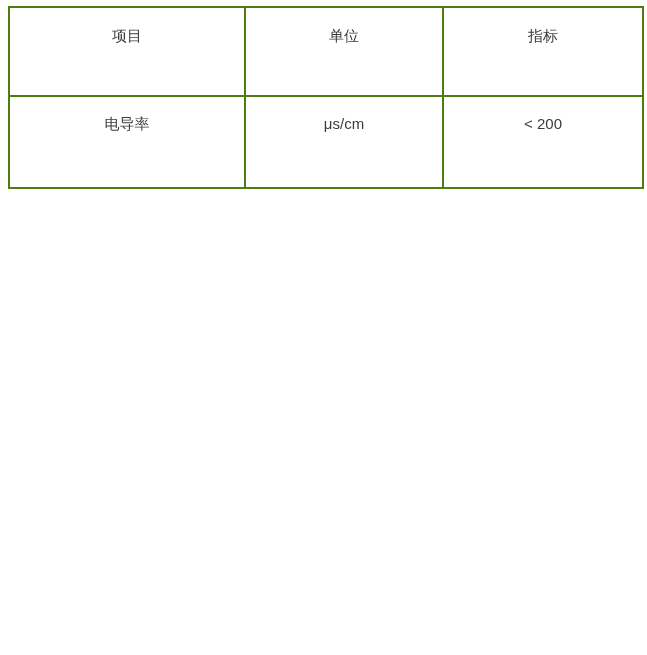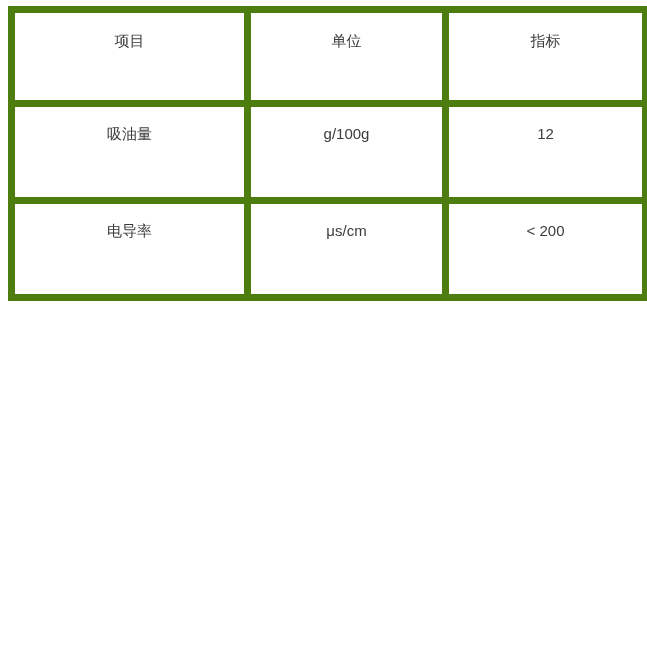--- a/index.html
+++ b/index.html
@@ -21,21 +21,21 @@
     top: 6px;
     width: 634px;
     border-collapse: collapse;
     table-layout: fixed;
     background: #ffffff;
     border: 1px solid #000000;
     border-bottom: 2px solid #000000;
   }
   table.spec-table th,
   table.spec-table td {
-    border: 7px solid #4d7c0f;
+    border: 2px solid #4d7c0f;
     text-align: center;
     vertical-align: top;
     font-size: 15px;
     font-weight: normal;
     color: #3b3b3b;
     padding: 0;
     line-height: 1;
     overflow: hidden;
   }
   table.spec-table thead th {
@@ -63,24 +63,19 @@
     <thead>
       <tr>
         <th>项目</th>
         <th>单位</th>
         <th>指标</th>
       </tr>
     </thead>
     <tbody>
 
         <tr>
-          <td>吸油量</td>
-          <td>g/100g</td>
-          <td>12</td>
-        </tr>
-        <tr>
           <td>电导率</td>
           <td>μs/cm</td>
           <td>&lt; 200</td>
         </tr>
       </tbody>
   </table>
 </div>
 
 </body></html>

